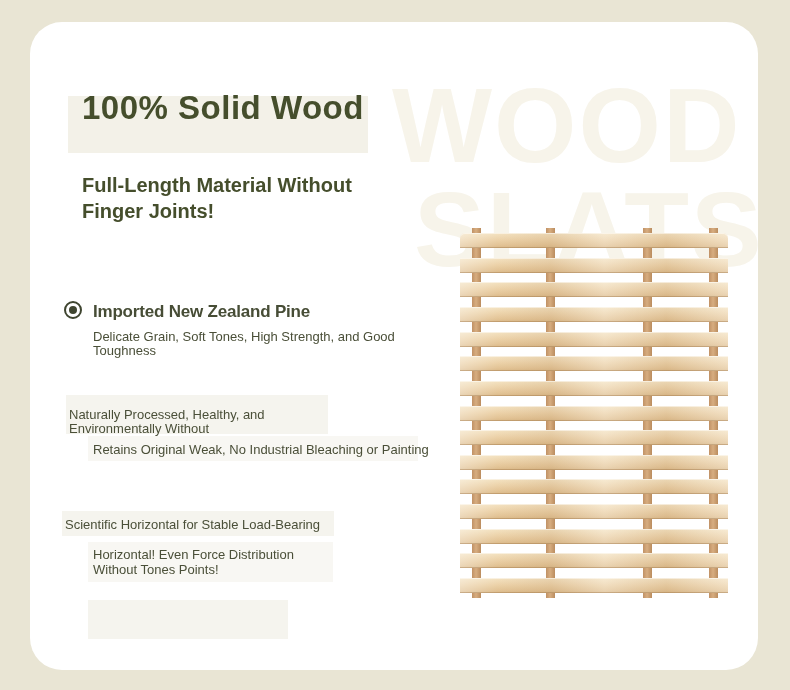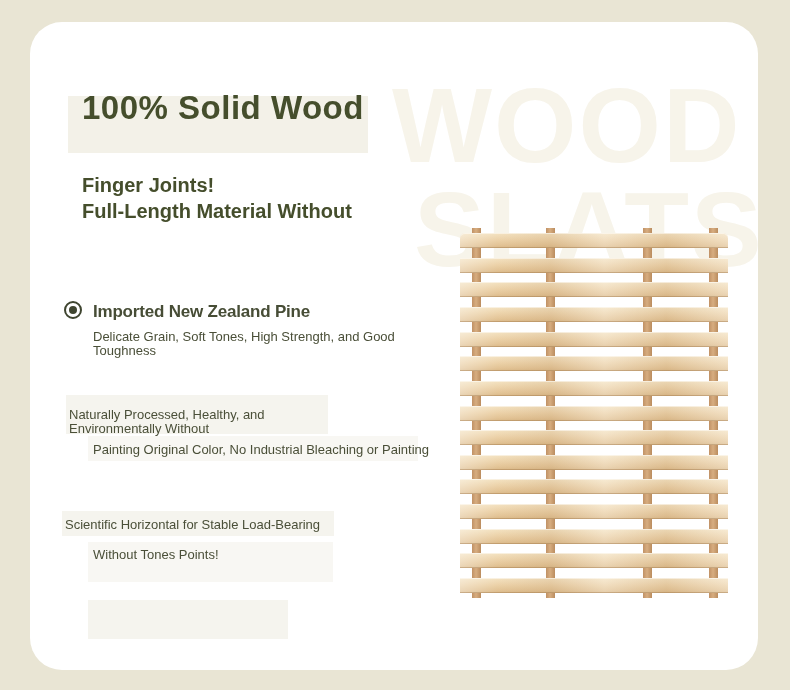--- a/index.html
+++ b/index.html
@@ -132,45 +132,46 @@
 
     <div class="watermark">
       <div class="wm-line1">WOOD</div>
       <div class="wm-line2">SLATS</div>
     </div>
 
     <div class="highlight hl-title"></div>
     <div class="txt title">100% Solid Wood</div>
 
     <div class="txt subtitle">
+      <div>Full-Length Material Without</div>
       <div>Finger Joints!</div>
-      <div>Full-Length Material Without</div>
     </div>
 
     <span class="f1-bullet">
         <span class="dot"></span>
       </span>
     <div class="txt f1-body">
       <div>Delicate Grain, Soft Tones, High Strength, and Good</div>
       <div>Toughness</div>
     </div>
     <div class="txt f1-heading">Imported New Zealand Pine</div>
 
     <div class="highlight hl-f2"></div>
     <div class="txt f2-heading">
       <div>Naturally Processed, Healthy, and</div>
       <div>Environmentally Without</div>
     </div>
     <div class="highlight hl-f2-body"></div>
-    <div class="txt f2-body">Painting Original Color, No Industrial Bleaching or Painting</div>
+    <div class="txt f2-body">Retains Original Weak, No Industrial Bleaching or Painting</div>
 
     <div class="highlight hl-f3"></div>
     <div class="txt f3-heading">Scientific Horizontal for Stable Load-Bearing</div>
     <div class="highlight hl-f3-body"></div>
     <div class="txt f3-body">
+      <div>Horizontal! Even Force Distribution</div>
       <div>Without Tones Points!</div>
     </div>
 
     <div class="highlight hl-footnote"></div>
 
     <div class="slats-box">
         <div class="post" style="left: 12px;"></div>
         <div class="post" style="left: 86px;"></div>
         <div class="post" style="left: 183px;"></div>
         <div class="post" style="left: 249px;"></div>

